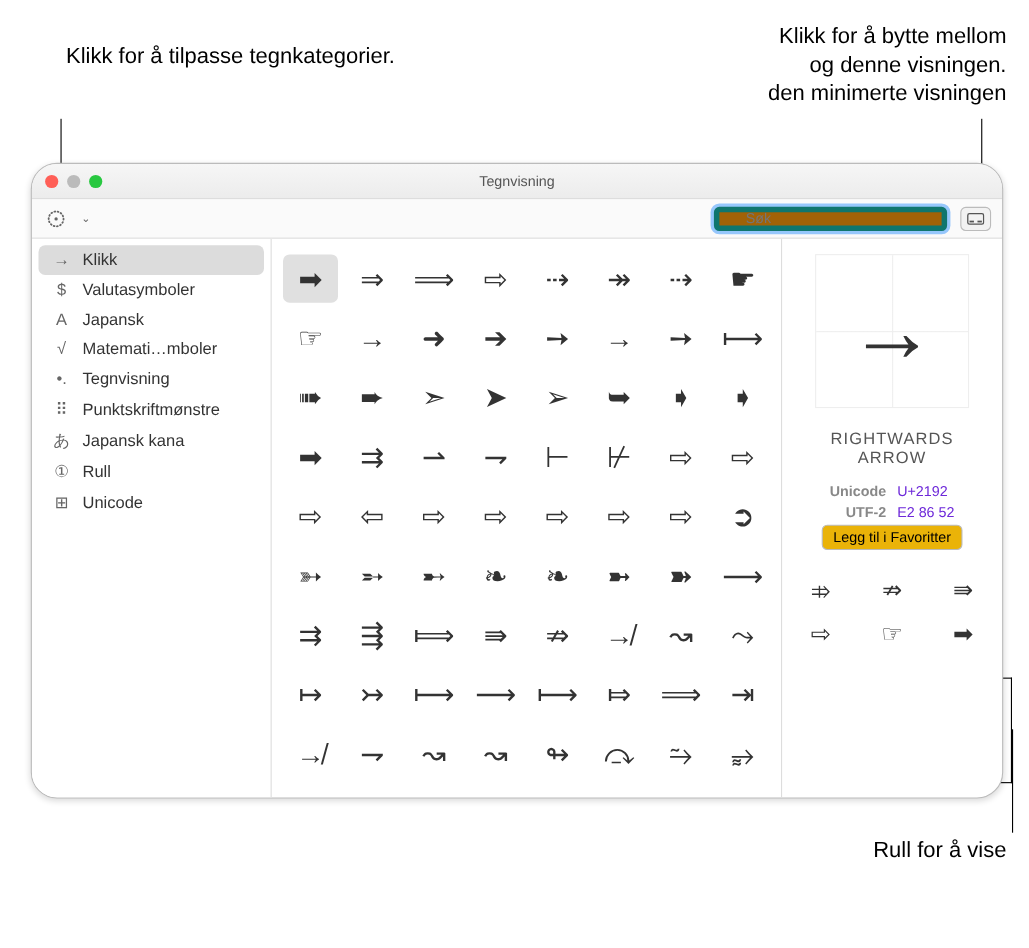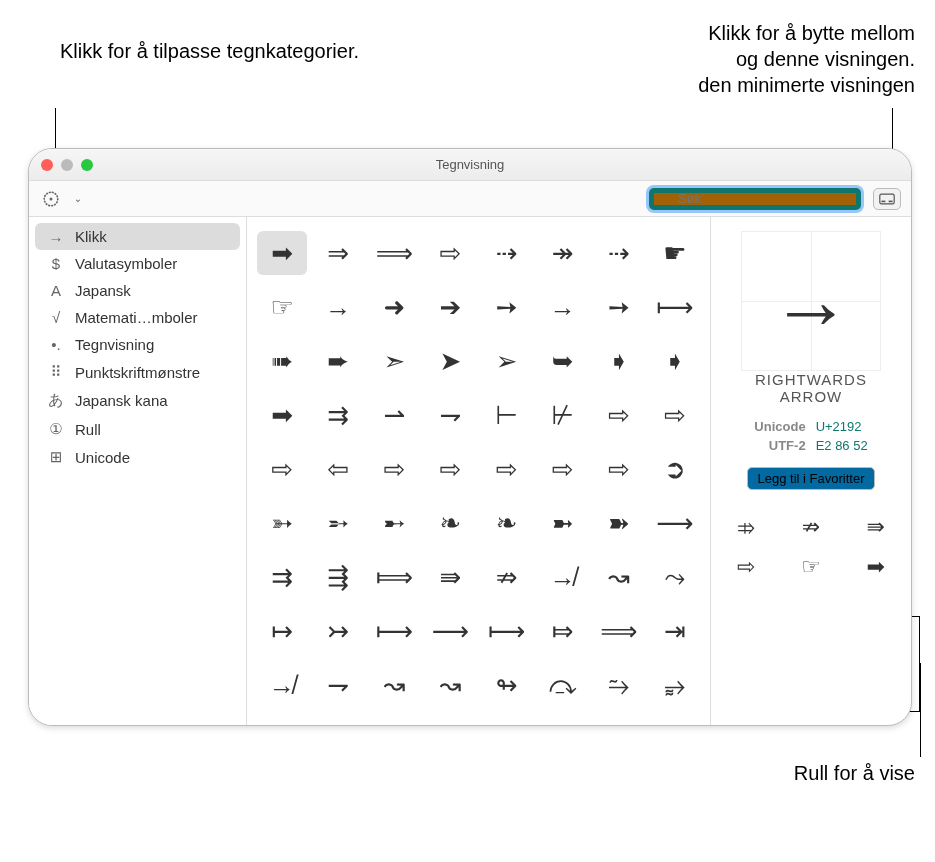--- a/index.html
+++ b/index.html
@@ -201,42 +201,43 @@
       position: relative;
       display: flex;
       align-items: center;
       justify-content: center;
       font-size: 80px;
       background: 
         linear-gradient(#eee, #eee) center/100% 1px no-repeat,
         linear-gradient(#eee, #eee) center/1px 100% no-repeat;
     }
     .char-name {
+      margin-top: 20px;
       font-size: 15px;
       font-weight: 400;
       letter-spacing: 1px;
       text-align: center;
       color: #555;
     }
     .info-table {
       margin-top: 14px;
       display: grid;
       grid-template-columns: auto auto;
       gap: 4px 10px;
       font-size: 13px;
     }
     .info-label { color: #888; text-align: right; font-weight: 600;}
-    .info-val { color: #0f766e; }
+    .info-val { color: #6d28d9; }
     .fav-btn {
-      margin-top: 14px;
+      margin-top: 4px;
       padding: 3px 10px;
       font-size: 13px;
       border: 1px solid #bbb;
       border-radius: 5px;
-      background: #0369a1;
+      background: #eab308;
       cursor: pointer;
     }
     .variants {
       margin-top: 24px;
       display: grid;
       grid-template-columns: repeat(3, 1fr);
       gap: 14px;
       width: 100%;
       font-size: 22px;
       text-align: center;

